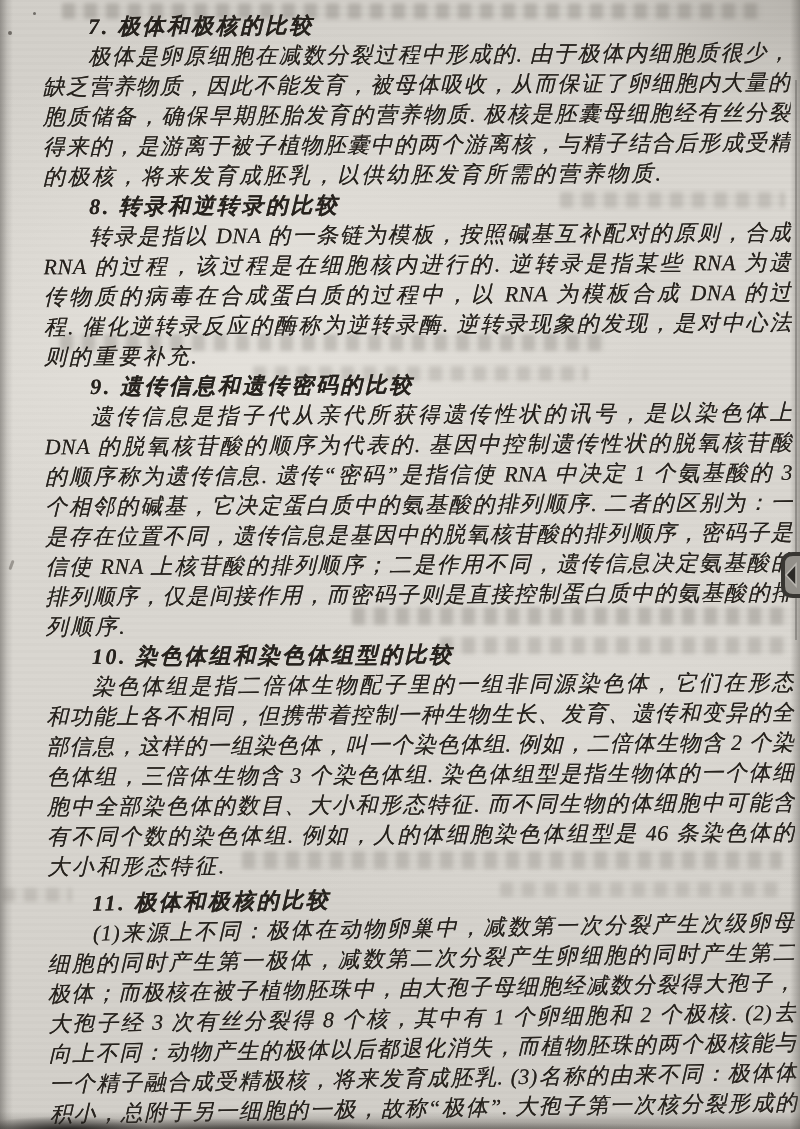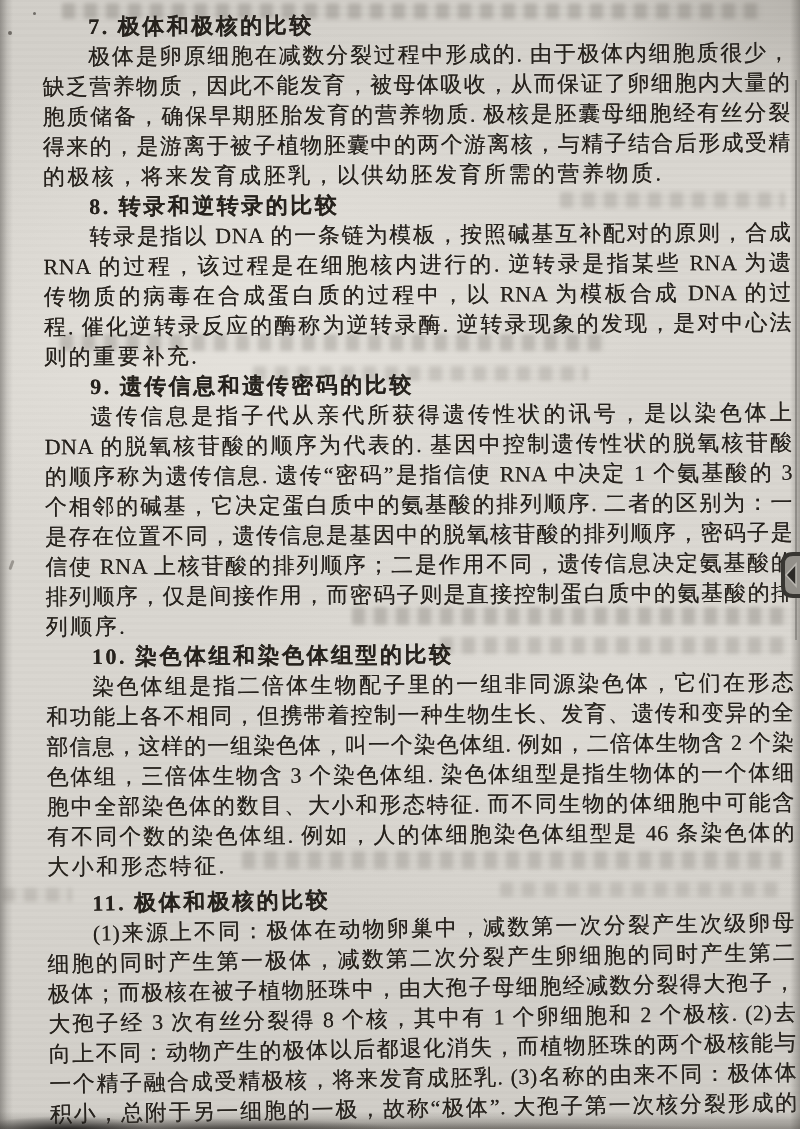--- a/index.html
+++ b/index.html
@@ -8,20 +8,21 @@
     font-family:"Liberation Serif","DejaVu Serif",serif;
     background:#d8d5cf;
   }
   .paper{
     position:absolute;inset:0;
     background:
       radial-gradient(560px 420px at 32% 28%, rgba(238,235,229,0.55), rgba(238,235,229,0) 70%),
       radial-gradient(500px 380px at 70% 62%, rgba(232,229,223,0.40), rgba(232,229,223,0) 70%),
       repeating-linear-gradient(0deg, rgba(0,0,0,0.015) 0 3px, rgba(0,0,0,0) 3px 7px),
       linear-gradient(168deg,#d2cfc9 0%,#dbd8d2 30%,#d8d5cf 62%,#cfccc6 100%);
+    font-style: italic;
   }
   .corner-tr{
     position:absolute;right:0;top:0;width:320px;height:190px;z-index:1;
     background:radial-gradient(320px 190px at 100% 0%, rgba(125,121,114,0.35), rgba(125,121,114,0) 68%);
   }
   .edge-left{
     position:absolute;left:0;top:0;bottom:0;width:13px;z-index:3;
     background:linear-gradient(to right, rgba(85,82,78,0.50), rgba(85,82,78,0.15) 55%, rgba(85,82,78,0));
   }
   .edge-right{

